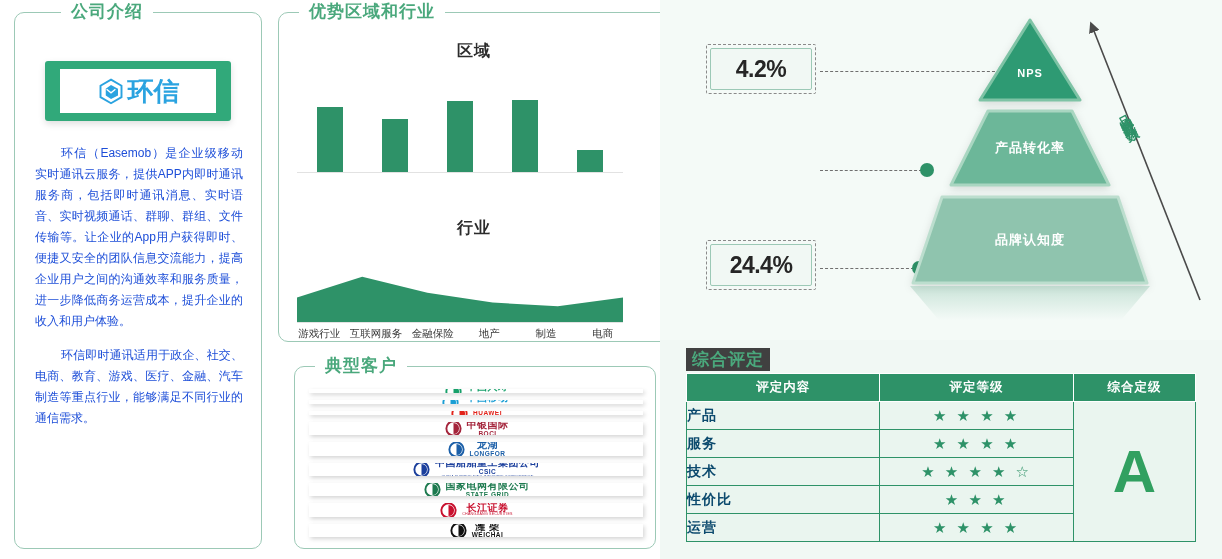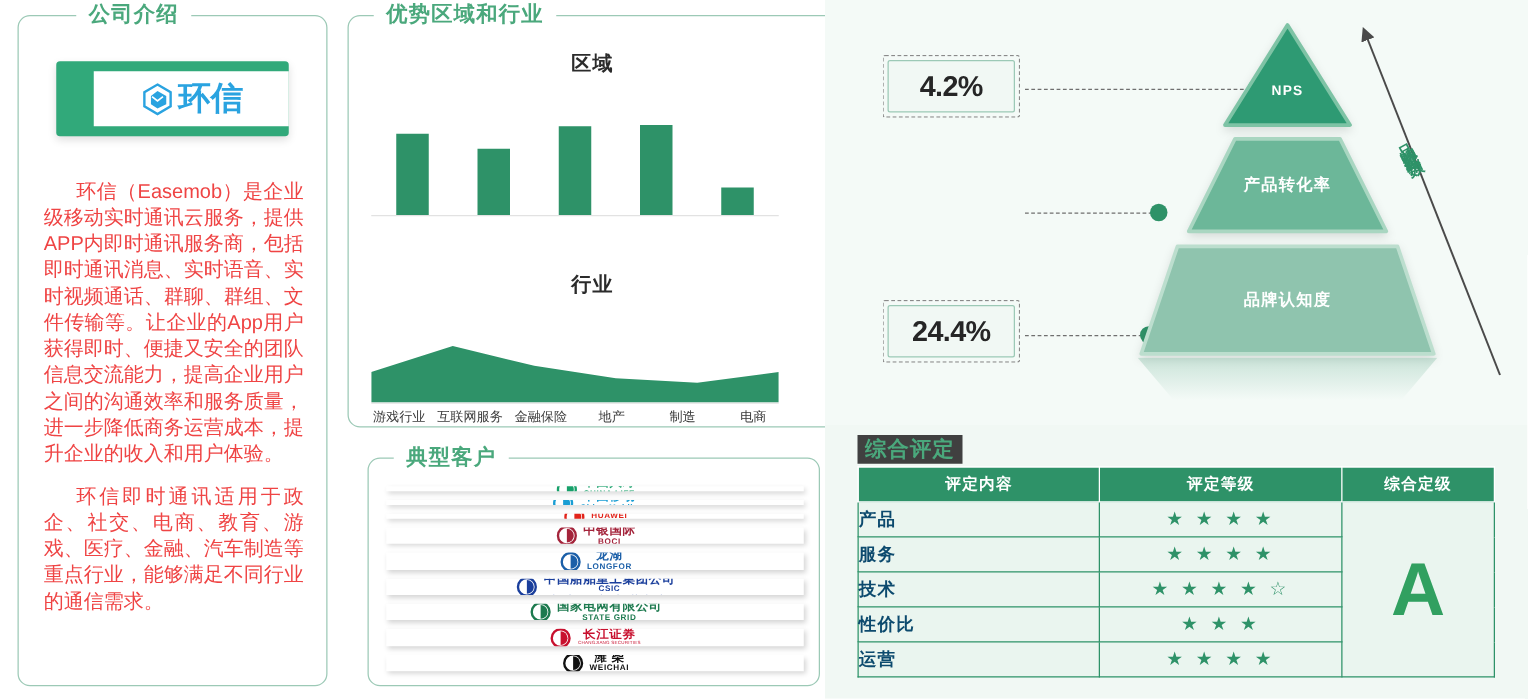--- a/index.html
+++ b/index.html
@@ -30,50 +30,49 @@
     white-space: nowrap;
     line-height: 24px;
   }
 
   
   #company-panel { left: 14px; top: 12px; width: 248px; height: 537px; }
   #company-title { left: 46px; }
 
   .logo-box {
     position: absolute;
-    left: 30px; top: 36px;
+    left: 30px; top: 48px;
     width: 186px; height: 60px;
     background: #31a97a;
     border-radius: 3px;
-    display: flex; align-items: center; justify-content: flex-end;
+    display: flex; align-items: center; justify-content: center;
     box-shadow: 0 3px 7px rgba(0,0,0,0.13);
-    font-family: Liberation Serif, serif;
   }
   .logo-inner {
     width: 156px; height: 44px;
     background: #ffffff;
     display: flex; align-items: center; justify-content: center;
     gap: 3px;
   }
   .logo-mark { width: 28px; height: 28px; flex: 0 0 auto; }
   .logo-word {
     font-size: 26px; font-weight: bold;
     color: #2aa3e0; letter-spacing: 0px;
     line-height: 1;
   }
 
   .intro-body {
     position: absolute;
     left: 20px; top: 130px;
     width: 208px;
   }
   .intro-p {
-    font-size: 16px;
+    font-size: 12px;
     line-height: 21px;
-    color: #ef4444;
+    color: #1d4ed8;
     text-align: justify;
     text-indent: 26px;
     margin-bottom: 13px;
   }
 
   
   #charts-panel { left: 278px; top: 12px; width: 392px; height: 330px; }
   #charts-title { left: 20px; }
 
   .chart-heading {
@@ -411,21 +410,21 @@
           <div class="cl-cn" style="color: rgb(27, 95, 168);">龙湖</div>
           <div class="cl-en" style="color: rgb(27, 95, 168);">LONGFOR</div>
         </div>
       </div>
       <div class="logo-cell">
         <svg viewBox="0 0 24 24" width="19" height="19">
           <circle cx="12" cy="12" r="9" fill="none" stroke="#1b3f9c" stroke-width="2.4"></circle>
           <path d="M12 5 A7 7 0 0 1 12 19" fill="#1b3f9c"></path>
         </svg>
         <div class="cl-txt">
-          <div class="cl-cn" style="color: rgb(27, 63, 156);">中国船舶重工集团公司</div>
+          <div class="cl-cn" style="color: rgb(27, 63, 156); font-family: Liberation Mono, monospace;">中国船舶重工集团公司</div>
           <div class="cl-en" style="color: rgb(27, 63, 156);">CSIC</div>
           <div class="cl-tiny" style="color: rgb(27, 63, 156);">CHINA SHIPBUILDING INDUSTRY CORPORATION</div>
         </div>
       </div>
       <div class="logo-cell">
         <svg viewBox="0 0 24 24" width="19" height="19">
           <circle cx="12" cy="12" r="9" fill="none" stroke="#1d7a4f" stroke-width="2.4"></circle>
           <path d="M12 5 A7 7 0 0 1 12 19" fill="#1d7a4f"></path>
         </svg>
         <div class="cl-txt">

